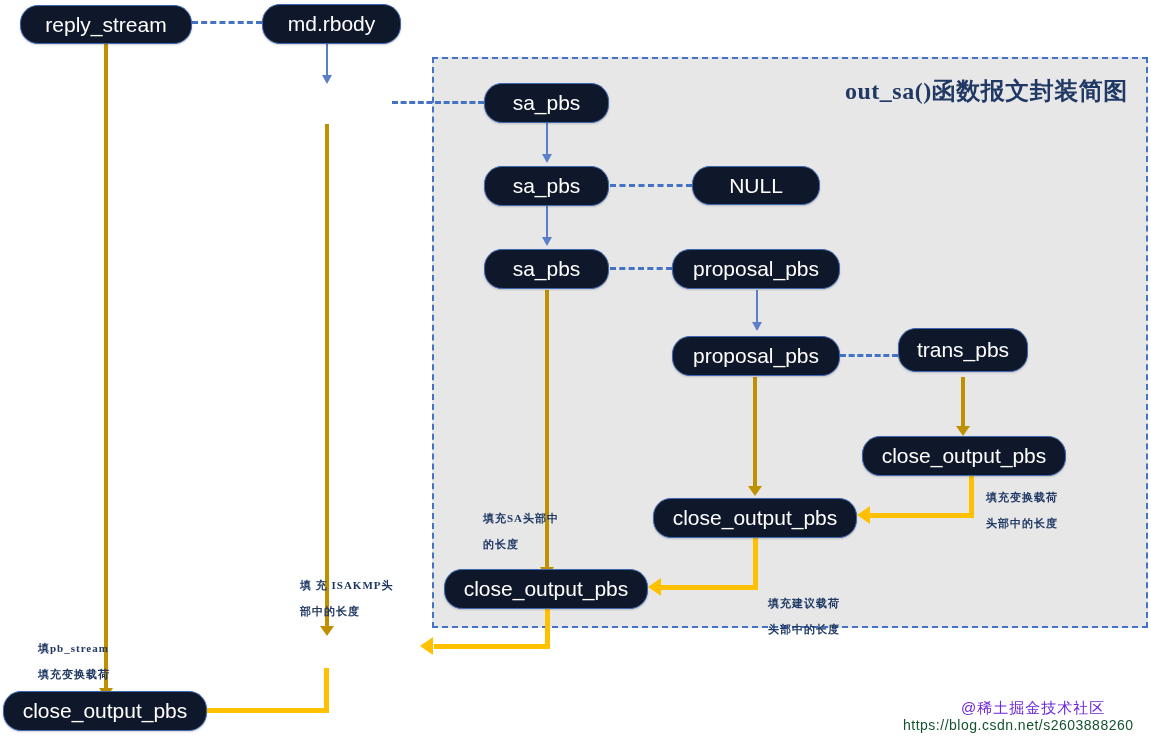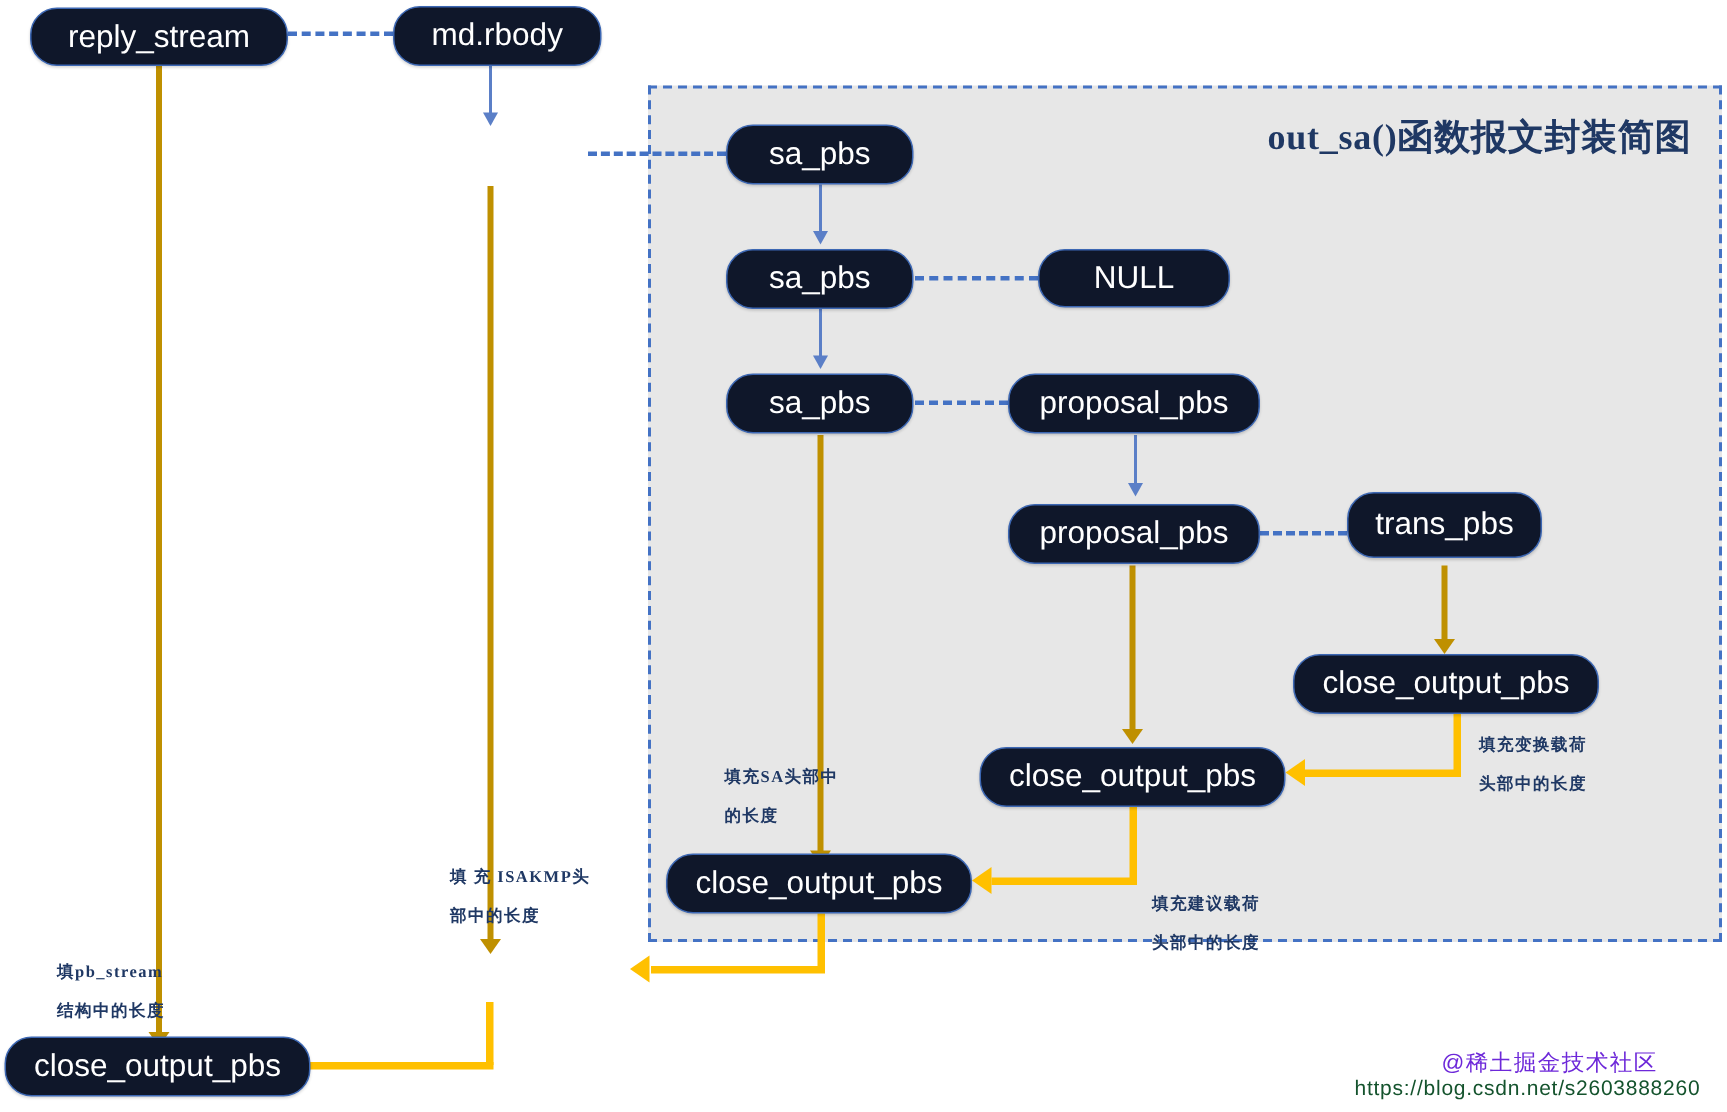--- a/index.html
+++ b/index.html
@@ -190,18 +190,18 @@
   <div class="note" style="left:768px;top:546px;margin-top:44px;">填充建议载荷
 头部中的长度</div>
 
   <div class="note" style="left:483px;top:505px;">填充SA头部中
 的长度</div>
 
   <div class="note" style="left:271px;top:572px;margin-left:29px;">填 充 ISAKMP头
 部中的长度</div>
 
   <div class="note" style="left:38px;top:635px;">填pb_stream
-结构中的长度</div>
+填充变换载荷</div>
 
   <div class="wm wm-main" style="left:961px;top:699px;">@稀土掘金技术社区</div>
   <div class="wm wm-url" style="left:903px;top:717px;">https://blog.csdn.net/s2603888260</div>
 
 </div>
 
 </body></html>

